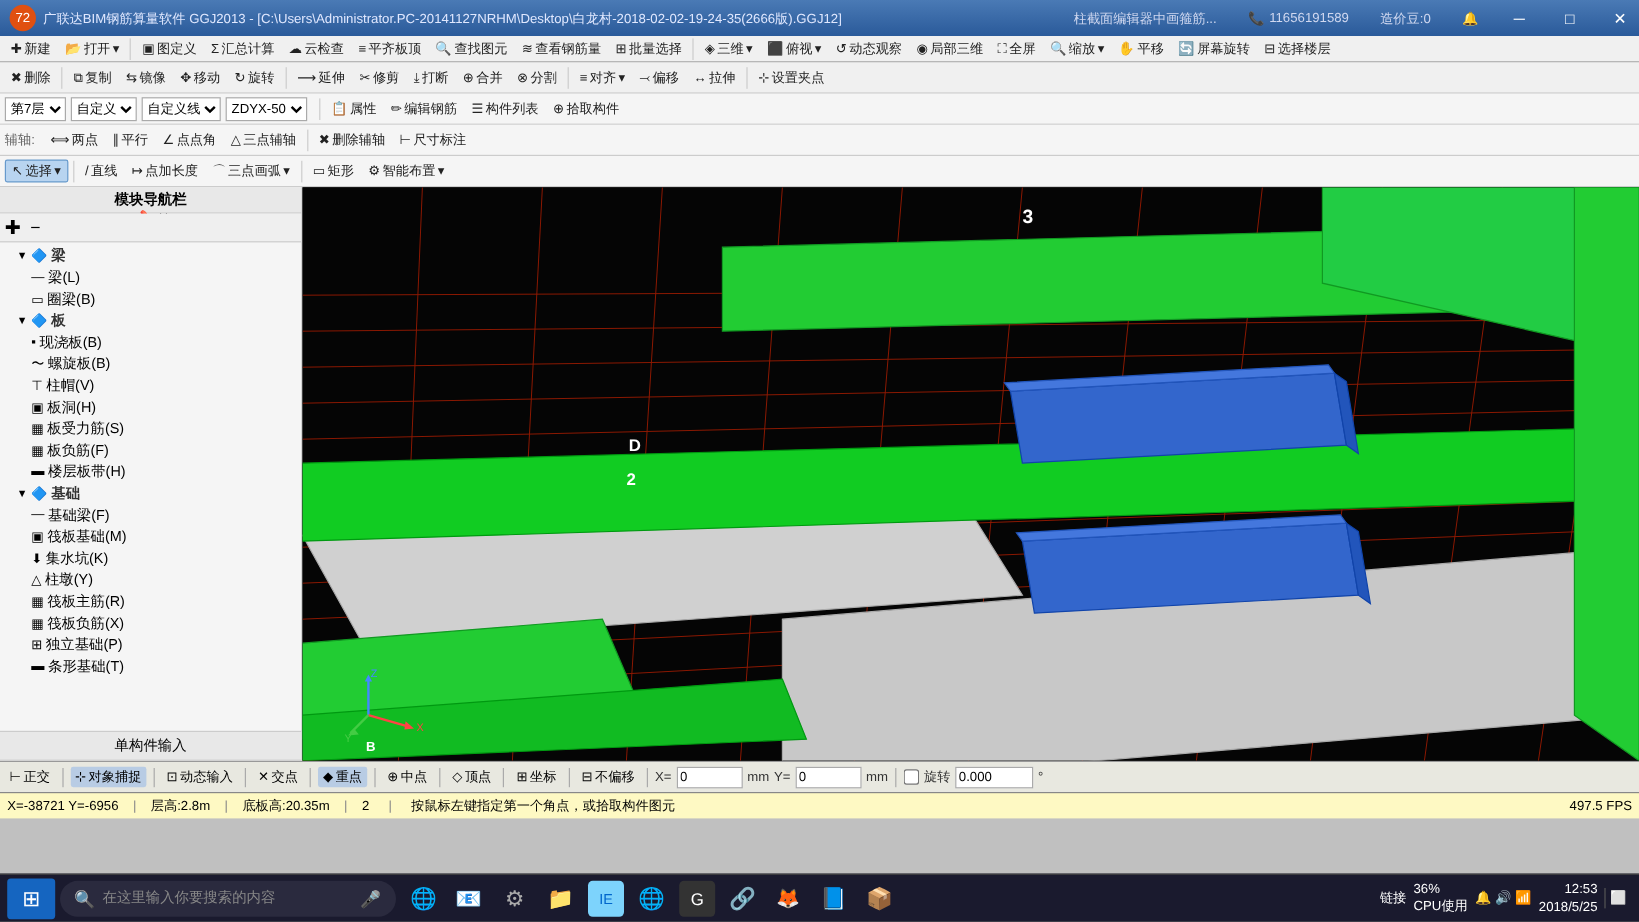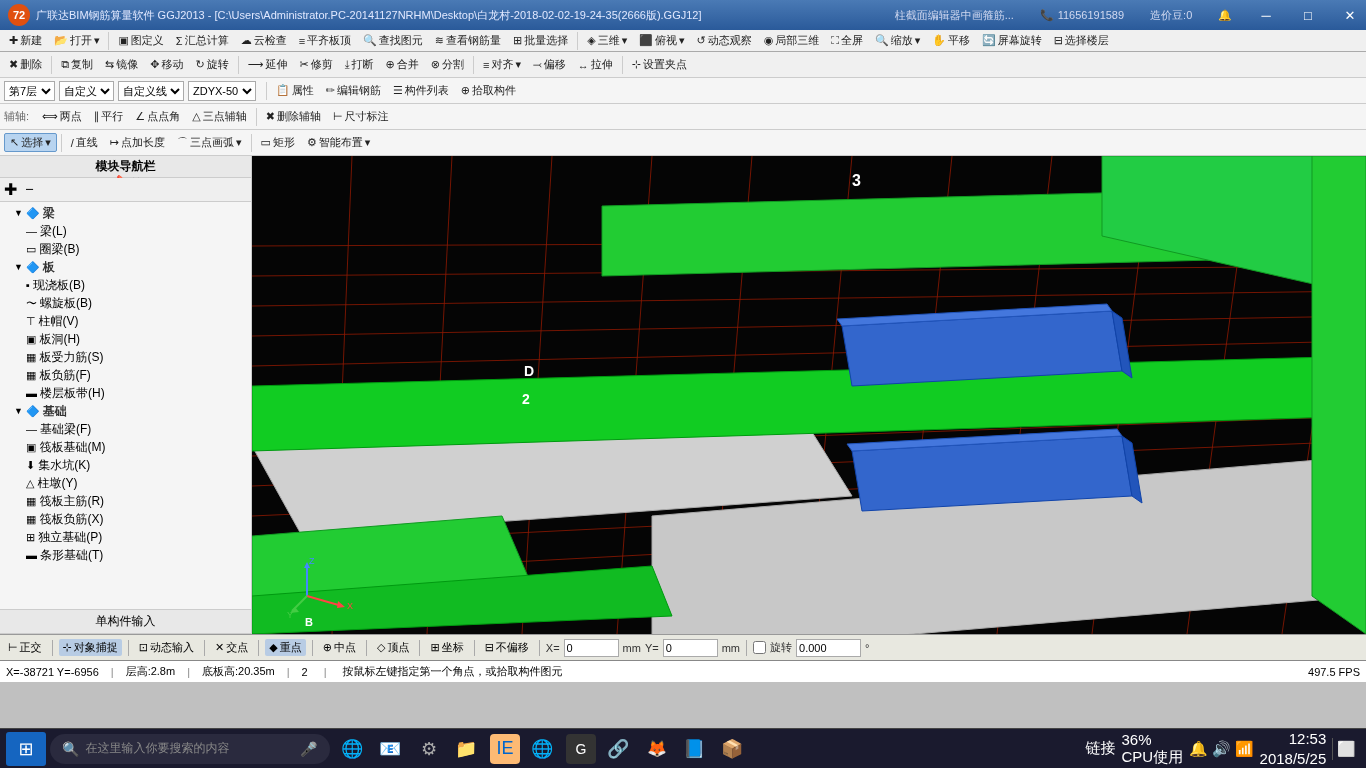--- a/index.html
+++ b/index.html
@@ -8,21 +8,21 @@
     
     #titlebar {
       width: 100%; height: 30px; background: linear-gradient(to bottom, #4a7ab5, #2a5a9a);
       display: flex; align-items: center; justify-content: space-between;
       padding: 0 8px; color: white; font-size: 11px; user-select: none;
     }
     #titlebar-left { display: flex; align-items: center; gap: 6px; }
     #titlebar-title { font-size: 11px; color: #e0e8ff; }
     #titlebar-right { display: flex; align-items: center; gap: 26px; }
     .title-btn { width: 16px; height: 16px; display: flex; align-items: center; justify-content: center; cursor: pointer; color: white; font-size: 13px; }
-    .title-badge { background: #e05010; color: white; border-radius: 50%; width: 22px; height: 22px; display: flex; align-items: center; justify-content: center; font-size: 11px; font-weight: bold; }
+    .title-badge { background: #e05010; color: white; border-radius: 50%; width: 22px; height: 22px; display: flex; align-items: center; justify-content: center; font-size: 11px; font-weight: normal; }
     .title-info { display: flex; align-items: center; gap: 4px; color: #d0d8f0; font-size: 11px; }
 
     
     #menubar {
       width: 100%; height: 22px; background: #f0f0f0; border-bottom: 1px solid #aaa;
       display: flex; align-items: center; padding: 0 4px; gap: 2px;
     }
 
     
     .toolbar-row {
@@ -82,21 +82,21 @@
     
     #viewport {
       flex: 1; height: 100%; background: #000; position: relative; overflow: hidden;
     }
 
     
     .grid-svg { position: absolute; top: 0; left: 0; width: 100%; height: 100%; pointer-events: none; }
 
     
     #statusbar {
-      width: 100%; height: 22px; background: #ffffff; border-top: 1px solid #888;
+      width: 100%; height: 22px; background: #fef9c3; border-top: 1px solid #888;
       display: flex; align-items: center; padding: 0 6px; font-size: 11px; gap: 8px;
     }
     #snap-bar {
       width: 100%; height: 26px; background: #e8e8e0; border-top: 1px solid #999;
       display: flex; align-items: center; padding: 0 4px; gap: 4px; font-size: 11px;
     }
     .snap-item { display: flex; align-items: center; gap: 2px; cursor: pointer; padding: 1px 4px; }
     .snap-active { background: #b8cce4; border-radius: 2px; }
     .snap-sep { width: 1px; height: 16px; background: #aaa; margin: 0 2px; }
     .coord-input {
@@ -114,21 +114,21 @@
       width: 40px; height: 34px; background: #1565c0; border-radius: 3px;
       display: flex; align-items: center; justify-content: center; cursor: pointer; color: white; font-size: 18px;
     }
     .taskbar-search {
       flex: 0 0 280px; height: 30px; background: #2a2a3e; border-radius: 15px;
       display: flex; align-items: center; padding: 0 12px; gap: 6px; cursor: pointer;
     }
     .taskbar-search-text { color: #888; font-size: 12px; }
     .taskbar-icons { display: flex; align-items: center; gap: 8px; margin-left: 4px; }
     .taskbar-icon { width: 30px; height: 30px; display: flex; align-items: center; justify-content: center; cursor: pointer; }
-    .taskbar-tray { margin-left: auto; display: flex; align-items: center; gap: 6px; color: white; font-size: 15px; }
+    .taskbar-tray { margin-left: auto; display: flex; align-items: center; gap: 6px; color: white; font-size: 11px; }
     .tray-time { text-align: right; line-height: 1.3; }
 
     
     ::-webkit-scrollbar { width: 8px; }
     ::-webkit-scrollbar-track { background: #f0f0f0; }
     ::-webkit-scrollbar-thumb { background: #b0b0b0; border-radius: 4px; }
 
     
     #toolbar-container {
       background: #f0f0f0;
@@ -568,21 +568,21 @@
   <div class="taskbar-search">
     <span style="color:#888; font-size:14px;">🔍</span>
     <span class="taskbar-search-text">在这里输入你要搜索的内容</span>
     <span style="color:#888; font-size:14px; margin-left:auto;">🎤</span>
   </div>
   <div class="taskbar-icons">
     <div class="taskbar-icon" style="font-size:18px; color:#aaa;">🌐</div>
     <div class="taskbar-icon" style="font-size:18px; color:#aaa;">📧</div>
     <div class="taskbar-icon" style="font-size:18px; color:#aaa;">⚙</div>
     <div class="taskbar-icon" style="font-size:18px; color:#aaa;">📁</div>
-    <div class="taskbar-icon" style="font-size:18px; color:#0066cc; background:#fdba74; border-radius:4px;">IE</div>
+    <div class="taskbar-icon" style="font-size:12px; color:#0066cc; background:#7dd3fc; border-radius:4px;">IE</div>
     <div class="taskbar-icon" style="font-size:18px; color:#aaa;">🌐</div>
     <div class="taskbar-icon" style="font-size:14px; color:white; background:#333; border-radius:4px; padding:2px 4px;">G</div>
     <div class="taskbar-icon" style="font-size:18px; color:#aaa;">🔗</div>
     <div class="taskbar-icon" style="font-size:16px; color:#ff8800;">🦊</div>
     <div class="taskbar-icon" style="font-size:18px; color:#0088ff;">📘</div>
     <div class="taskbar-icon" style="font-size:18px; color:#aaa;">📦</div>
   </div>
   <div class="taskbar-tray">
     <span>链接</span>
     <span><span>36%</span><br><span>CPU使用</span></span>

